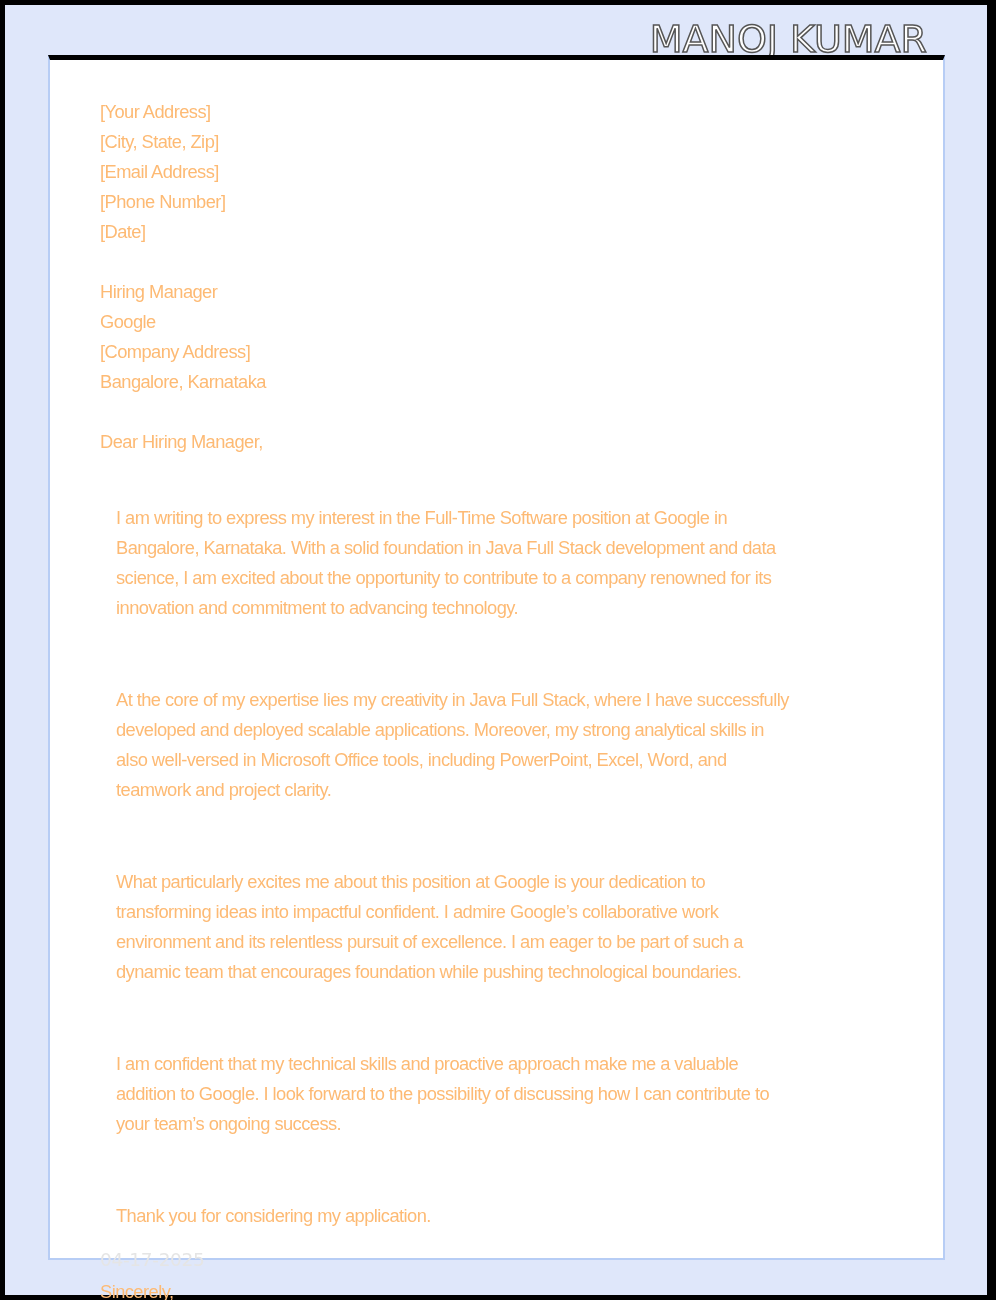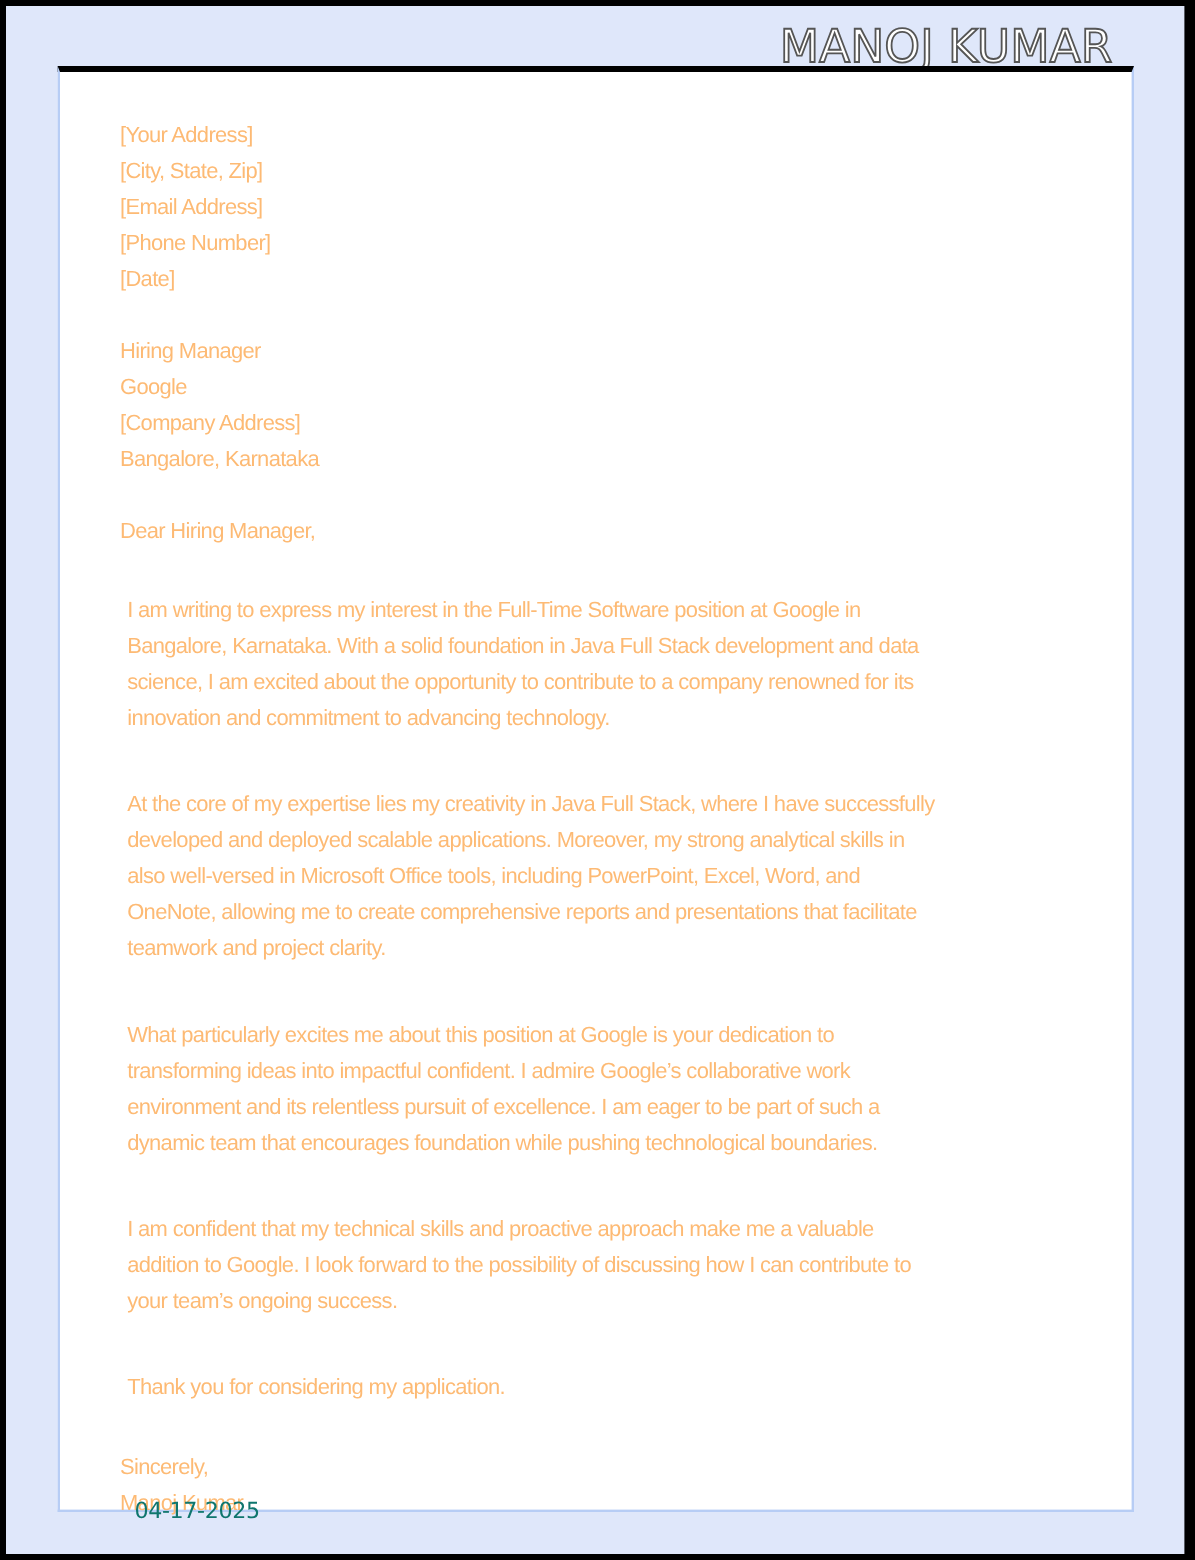--- a/index.html
+++ b/index.html
@@ -30,27 +30,26 @@
       box-sizing:border-box;
     }
     .content {
       position:absolute; left:100px; top:97px; width:800px;
       font-size:18.3px; line-height:30px; color:#fdba74;
       font-family:Liberation Sans, sans-serif;
       letter-spacing:-0.55px;
     }
     .line { white-space:nowrap; }
     .gap { height:30px; }
-    .para { margin:6px; }
+    .para { margin:16px; }
     .footer-date {
       position:absolute; left:100px; top:1249px;
-      font-size:18.5px; color:#0f766e;
+      font-size:18.5px; color:#e5e5e5;
       font-family:"DejaVu Sans", sans-serif;
       letter-spacing:-0.3px;
-      margin-left:12px;
     }
     .brand {
       position:absolute; right:60px; top:1302px;
       font-size:12.5px; color:#333;
       font-family:"DejaVu Sans", sans-serif;
     }
   </style>
 </head>
 <body>
 
@@ -80,21 +79,20 @@
     <div class="line">Bangalore, Karnataka. With a solid foundation in Java Full Stack development and data</div>
     <div class="line">science, I am excited about the opportunity to contribute to a company renowned for its</div>
     <div class="line">innovation and commitment to advancing technology.</div>
   </div>
   <div class="gap"></div>
 
   <div class="para">
     <div class="line">At the core of my expertise lies my creativity in Java Full Stack, where I have successfully</div>
     <div class="line">developed and deployed scalable applications. Moreover, my strong analytical skills in</div>
     <div class="line">also well-versed in Microsoft Office tools, including PowerPoint, Excel, Word, and</div>
-    <div class="line">OneNote, allowing me to create comprehensive reports and presentations that facilitate</div>
     <div class="line">teamwork and project clarity.</div>
   </div>
   <div class="gap"></div>
 
   <div class="para">
     <div class="line">What particularly excites me about this position at Google is your dedication to</div>
     <div class="line">transforming ideas into impactful confident. I admire Google’s collaborative work</div>
     <div class="line">environment and its relentless pursuit of excellence. I am eager to be part of such a</div>
     <div class="line">dynamic team that encourages foundation while pushing technological boundaries.</div>
   </div>

